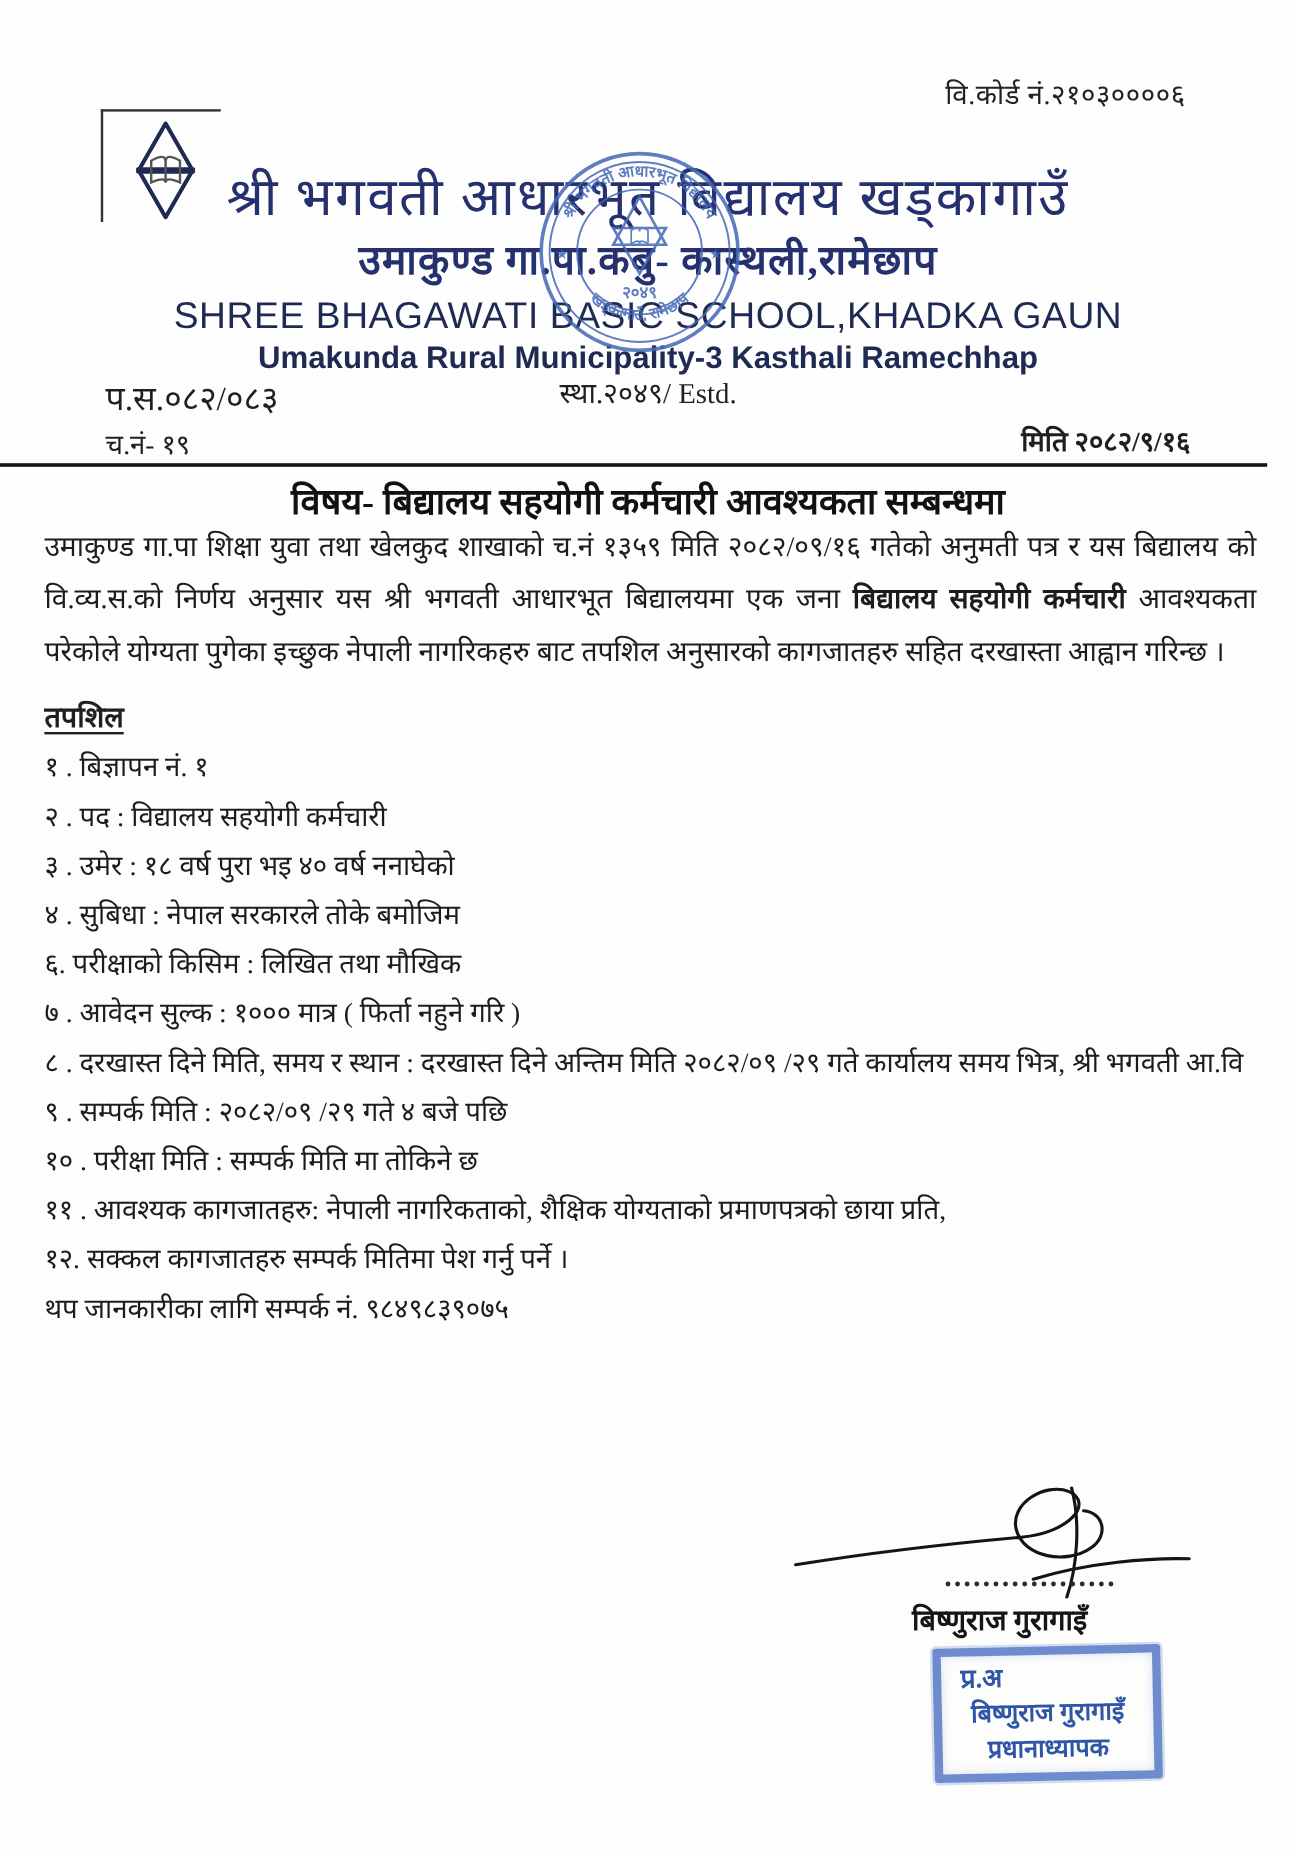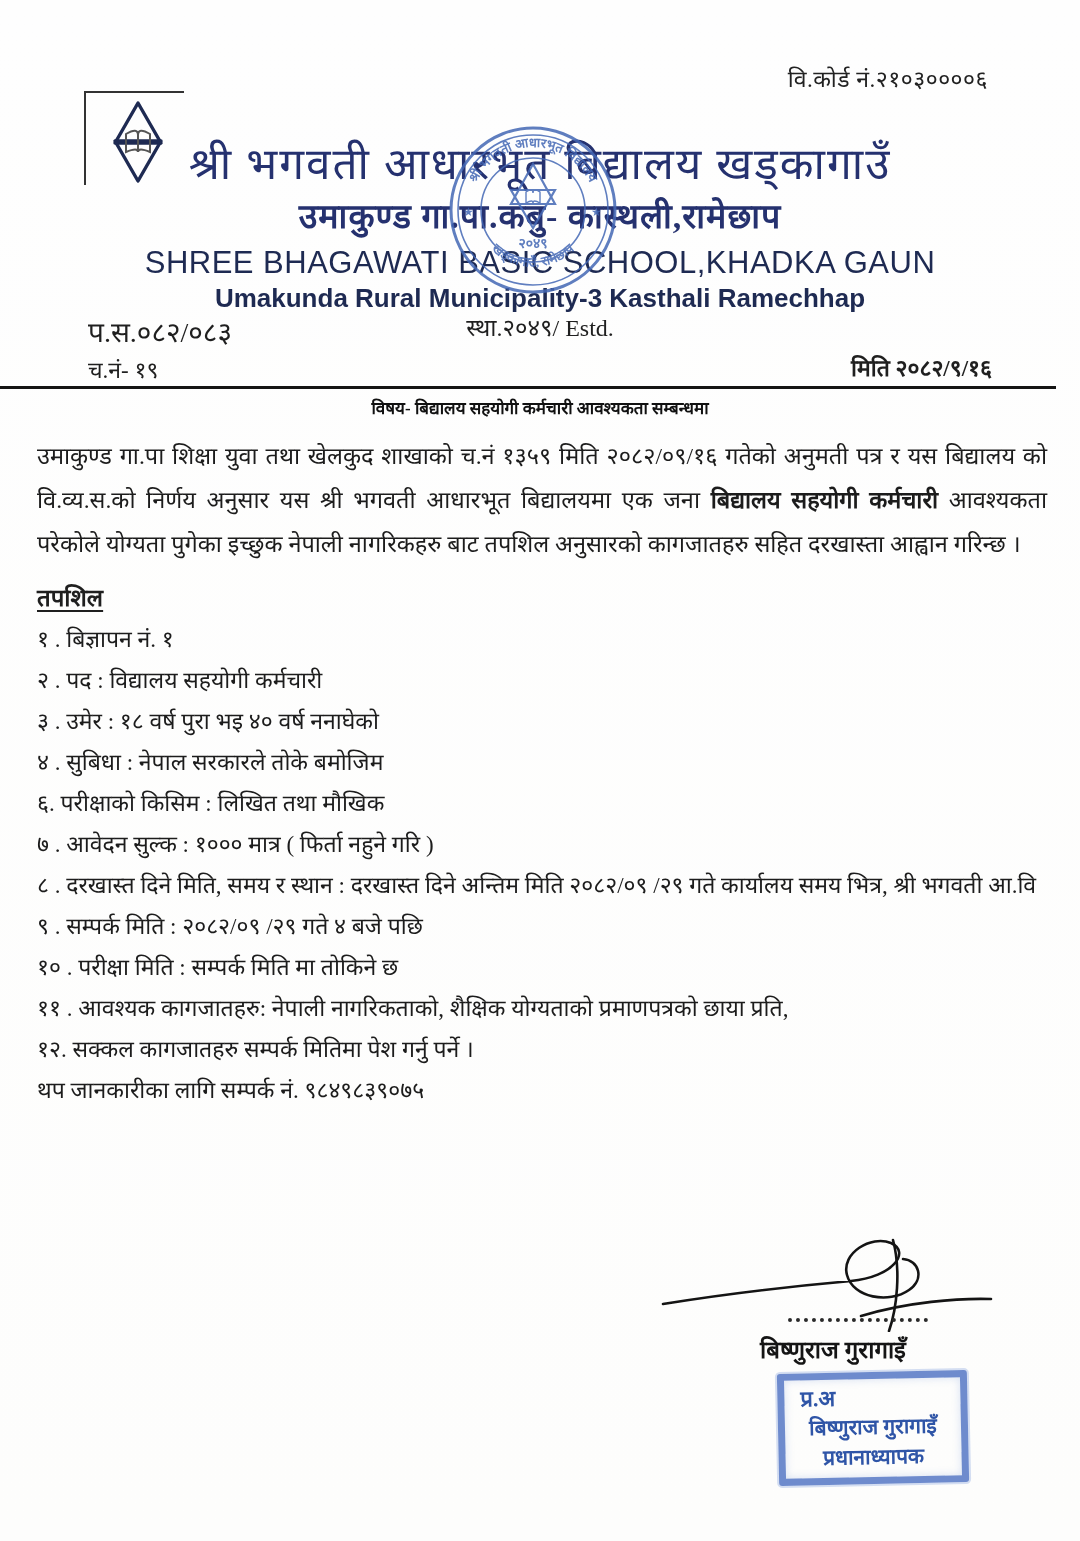--- a/index.html
+++ b/index.html
@@ -25,21 +25,21 @@
   .title-en { top:245px; font-size:31px; font-weight:normal; color:#1e2a52; font-family:"Liberation Sans",sans-serif; letter-spacing:0.5px; }
   .addr-en  { top:283px; font-size:26px; font-weight:bold; color:#1e2a52; font-family:"Liberation Sans",sans-serif; }
 
   .ref-left  { position:absolute; left:88px;  top:312px; font-size:28px; }
   .estd      { position:absolute; left:0; width:100%; text-align:center; top:310px; font-size:24px; }
   .disp-no   { position:absolute; left:88px;  top:353px; font-size:23px; }
   .hdr-date  { position:absolute; right:88px; top:351px; font-size:23px; font-weight:bold; }
 
   .rule { position:absolute; left:0; top:386px; width:1056px; height:3px; background:#141414; }
 
-  .subject { position:absolute; left:0; width:100%; top:396px; text-align:center; font-size:17px; font-weight:bold; color:#111; }
+  .subject { position:absolute; left:0; width:100%; top:396px; text-align:center; font-size:30px; font-weight:bold; color:#111; }
 
   .content { position:absolute; left:37px; top:434px; width:1010px; }
   .para { font-size:23.5px; line-height:44px; text-align:justify; color:#1c1c1c; }
   .para b { font-weight:bold; }
 
   .details-heading { margin-top:14px; font-size:24px; font-weight:bold; text-decoration:underline; text-underline-offset:4px; }
   .details { margin-top:10px; }
   .detail-item { font-size:23px; line-height:34px; margin-bottom:7px; color:#1c1c1c; }
   .footer-note { font-size:23px; line-height:34px; margin-top:4px; color:#1c1c1c; }
 

